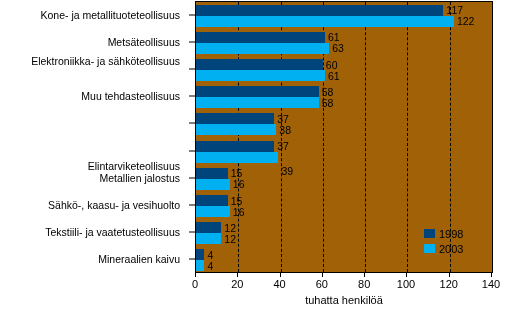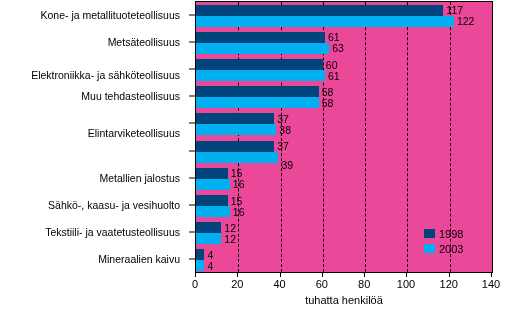--- a/index.html
+++ b/index.html
@@ -47,21 +47,21 @@
     position:absolute;
     left:195px;
     top:1px;
     width:298px;
     height:272px;
     border-left:1px solid #000000;
     border-top:1px solid #000000;
     border-right:1px solid #000000;
     border-bottom:1px solid #000000;
     box-sizing:border-box;
-    background:#ec4899;
+    background:#a16207;
     overflow:visible;
   }
   .gridline{
     position:absolute;
     top:0;
     bottom:0;
     width:0;
     border-left:1px dashed #000000;
   }
 
@@ -141,26 +141,26 @@
 </head>
 <body>
 
 <div id="chart-root">
 
   <div id="cat-axis">
       <div class="cat-label" style="top: 14.6px;">Kone- ja metallituoteteollisuus</div>
       <div class="cat-tick" style="top: 14.6px;"></div>
       <div class="cat-label" style="top: 41.8px;">Metsäteollisuus</div>
       <div class="cat-tick" style="top: 41.8px;"></div>
-      <div class="cat-label" style="top: 75px;">Elektroniikka- ja sähköteollisuus</div>
+      <div class="cat-label" style="top: 61px;">Elektroniikka- ja sähköteollisuus</div>
       <div class="cat-tick" style="top: 69px;"></div>
       <div class="cat-label" style="top: 96.2px;">Muu tehdasteollisuus</div>
       <div class="cat-tick" style="top: 96.2px;"></div>
       <div class="cat-tick" style="top: 123.4px;"></div>
-      <div class="cat-label" style="top: 133px;">Elintarviketeollisuus</div>
+      <div class="cat-label" style="top: 166px;">Elintarviketeollisuus</div>
       <div class="cat-tick" style="top: 150.6px;"></div>
       <div class="cat-label" style="top: 177.8px;">Metallien jalostus</div>
       <div class="cat-tick" style="top: 177.8px;"></div>
       <div class="cat-label" style="top: 205px;">Sähkö-, kaasu- ja vesihuolto</div>
       <div class="cat-tick" style="top: 205px;"></div>
       <div class="cat-label" style="top: 232.2px;">Tekstiili- ja vaatetusteollisuus</div>
       <div class="cat-tick" style="top: 232.2px;"></div>
       <div class="cat-label" style="top: 259.4px;">Mineraalien kaivu</div>
       <div class="cat-tick" style="top: 259.4px;"></div>
     </div>
@@ -192,21 +192,21 @@
         <div class="bar-value" style="left: 125.629px; top: 89.7px;">58</div>
         <div class="bar y2003" style="left: 0px; top: 95.2px; width: 122.629px;"></div>
         <div class="bar-value" style="left: 125.629px; top: 100.7px;">58</div>
         <div class="bar y2004" style="left: 0px; top: 111.4px; width: 78.2286px;"></div>
         <div class="bar-value" style="left: 81.2286px; top: 116.9px;">37</div>
         <div class="bar y2003" style="left: 0px; top: 122.4px; width: 80.3429px;"></div>
         <div class="bar-value" style="left: 83.3429px; top: 127.9px;">38</div>
         <div class="bar y2004" style="left: 0px; top: 138.6px; width: 78.2286px;"></div>
         <div class="bar-value" style="left: 81.2286px; top: 144.1px;">37</div>
         <div class="bar y2003" style="left: 0px; top: 149.6px; width: 82.4571px;"></div>
-        <div class="bar-value" style="left: 85.4571px; top: 163px; text-align: right;">39</div>
+        <div class="bar-value" style="left: 85.4571px; top: 169px; text-align: right;">39</div>
         <div class="bar y2004" style="left: 0px; top: 165.8px; width: 31.7143px;"></div>
         <div class="bar-value" style="left: 34.7143px; top: 171.3px;">15</div>
         <div class="bar y2003" style="left: 0px; top: 176.8px; width: 33.8286px;"></div>
         <div class="bar-value" style="left: 36.8286px; top: 182.3px;">16</div>
         <div class="bar y2004" style="left: 0px; top: 193px; width: 31.7143px;"></div>
         <div class="bar-value" style="left: 34.7143px; top: 198.5px;">15</div>
         <div class="bar y2003" style="left: 0px; top: 204px; width: 33.8286px;"></div>
         <div class="bar-value" style="left: 36.8286px; top: 209.5px;">16</div>
         <div class="bar y2004" style="left: 0px; top: 220.2px; width: 25.3714px;"></div>
         <div class="bar-value" style="left: 28.3714px; top: 225.7px;">12</div>

